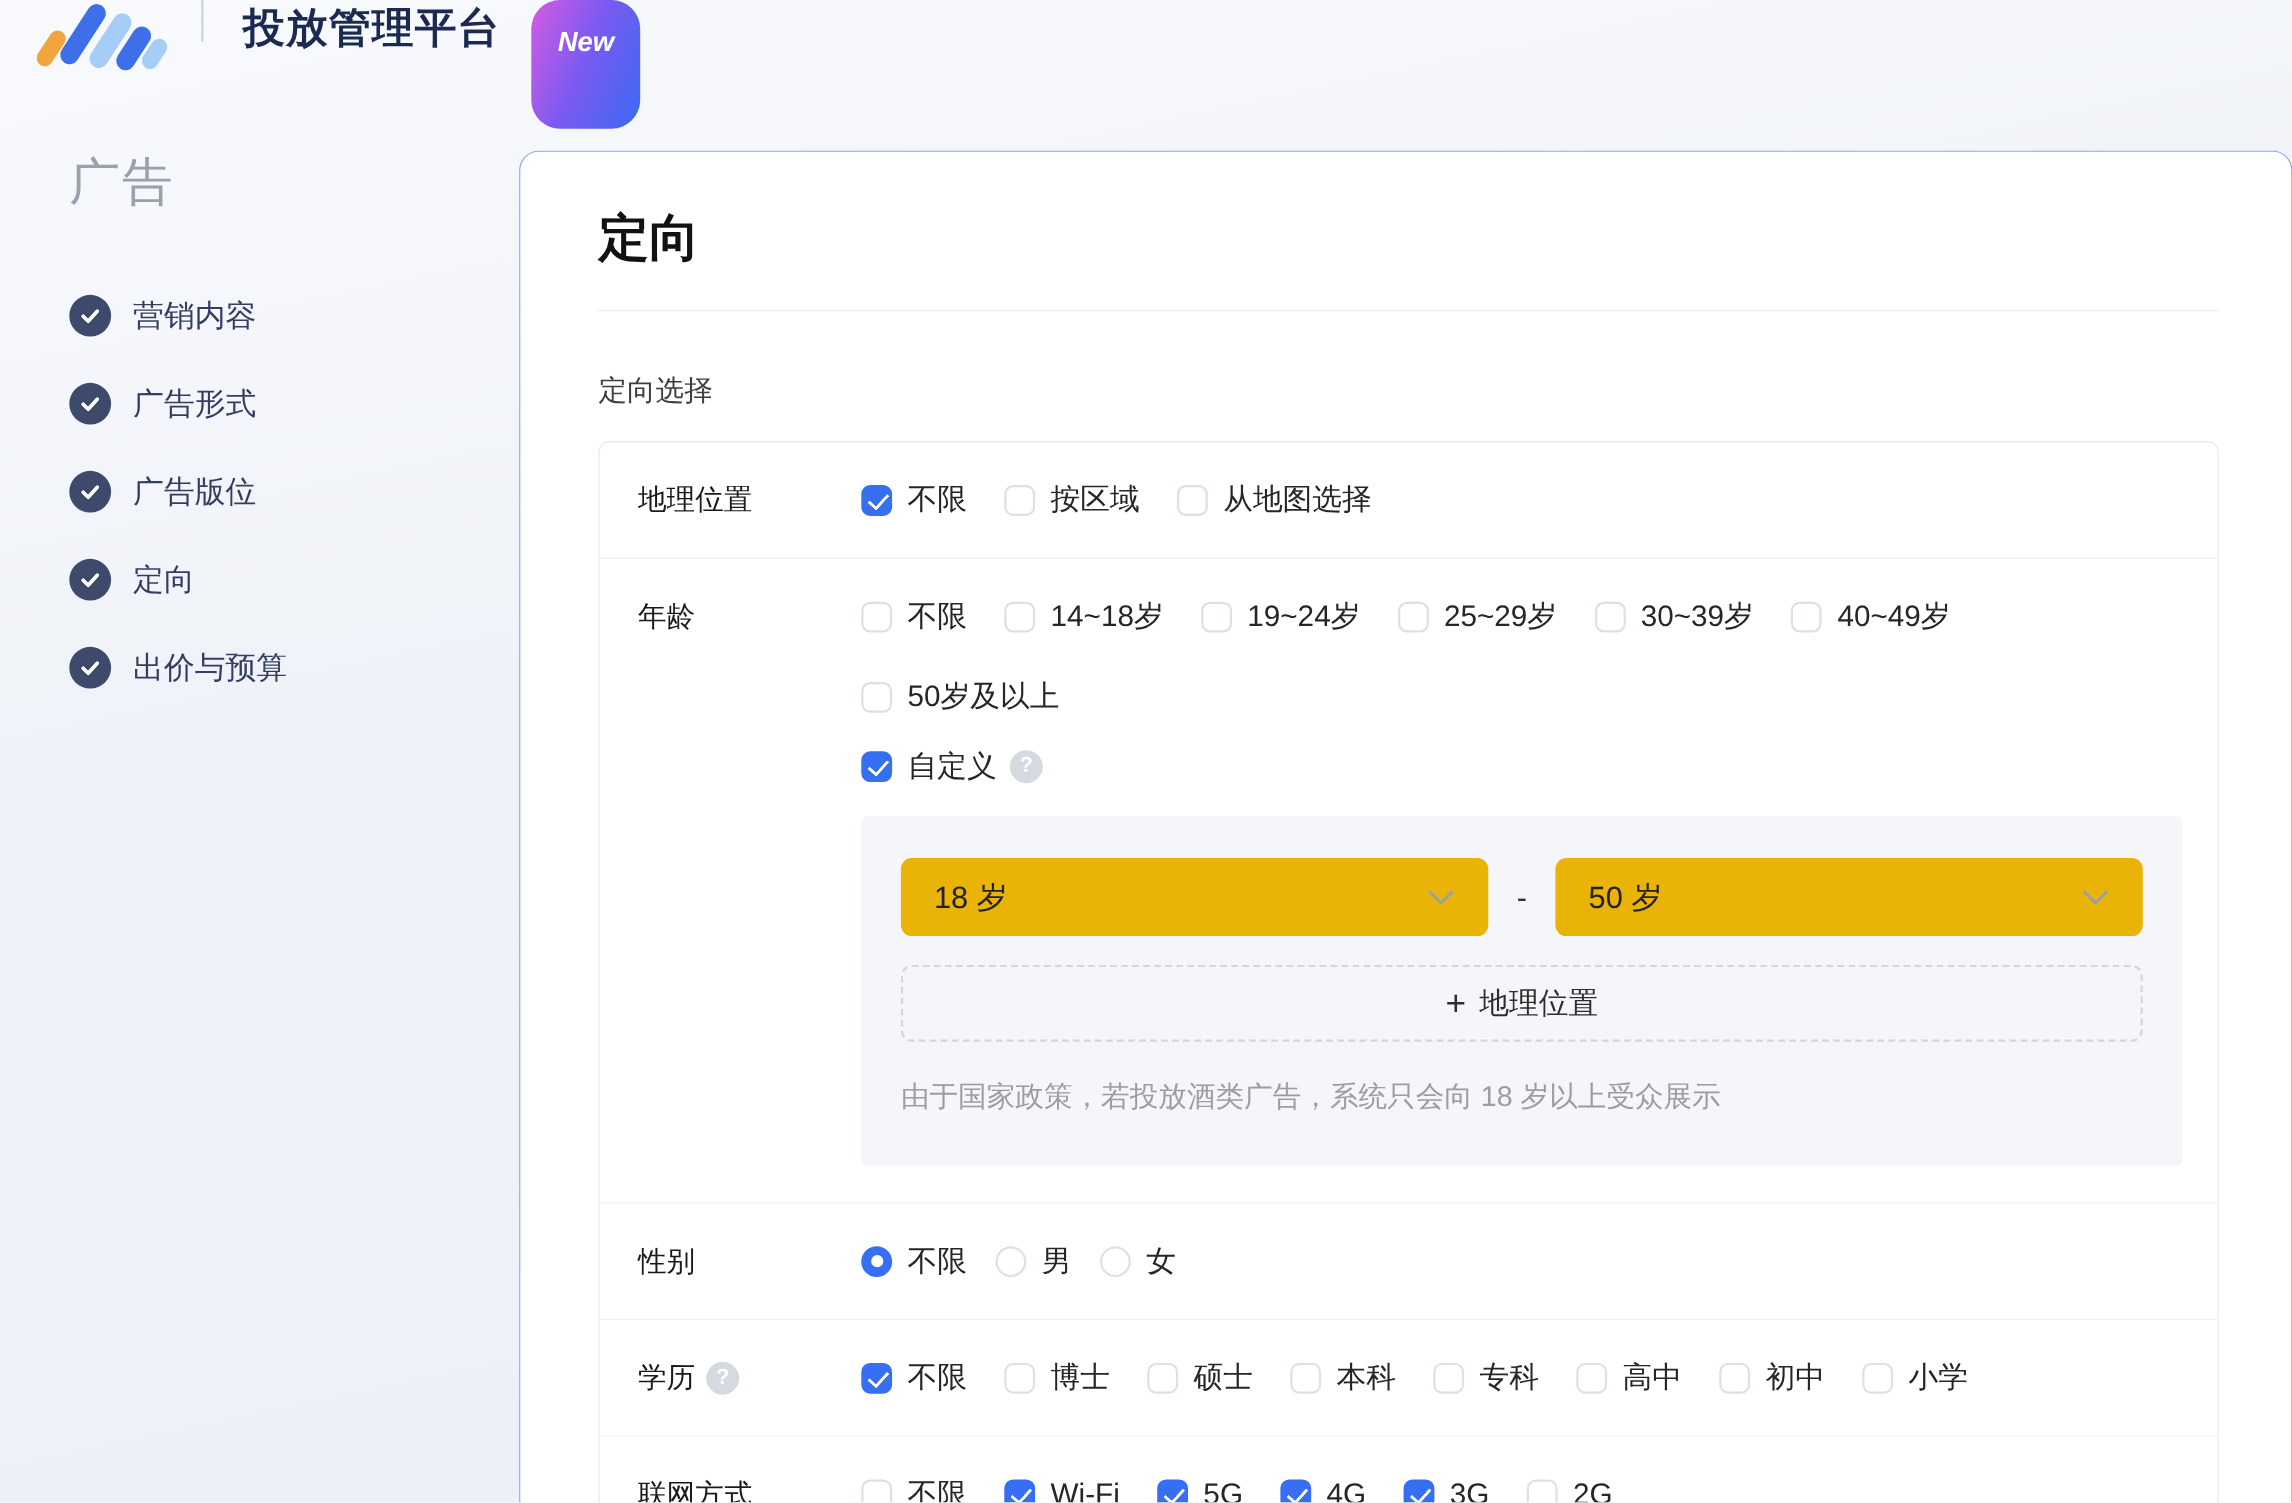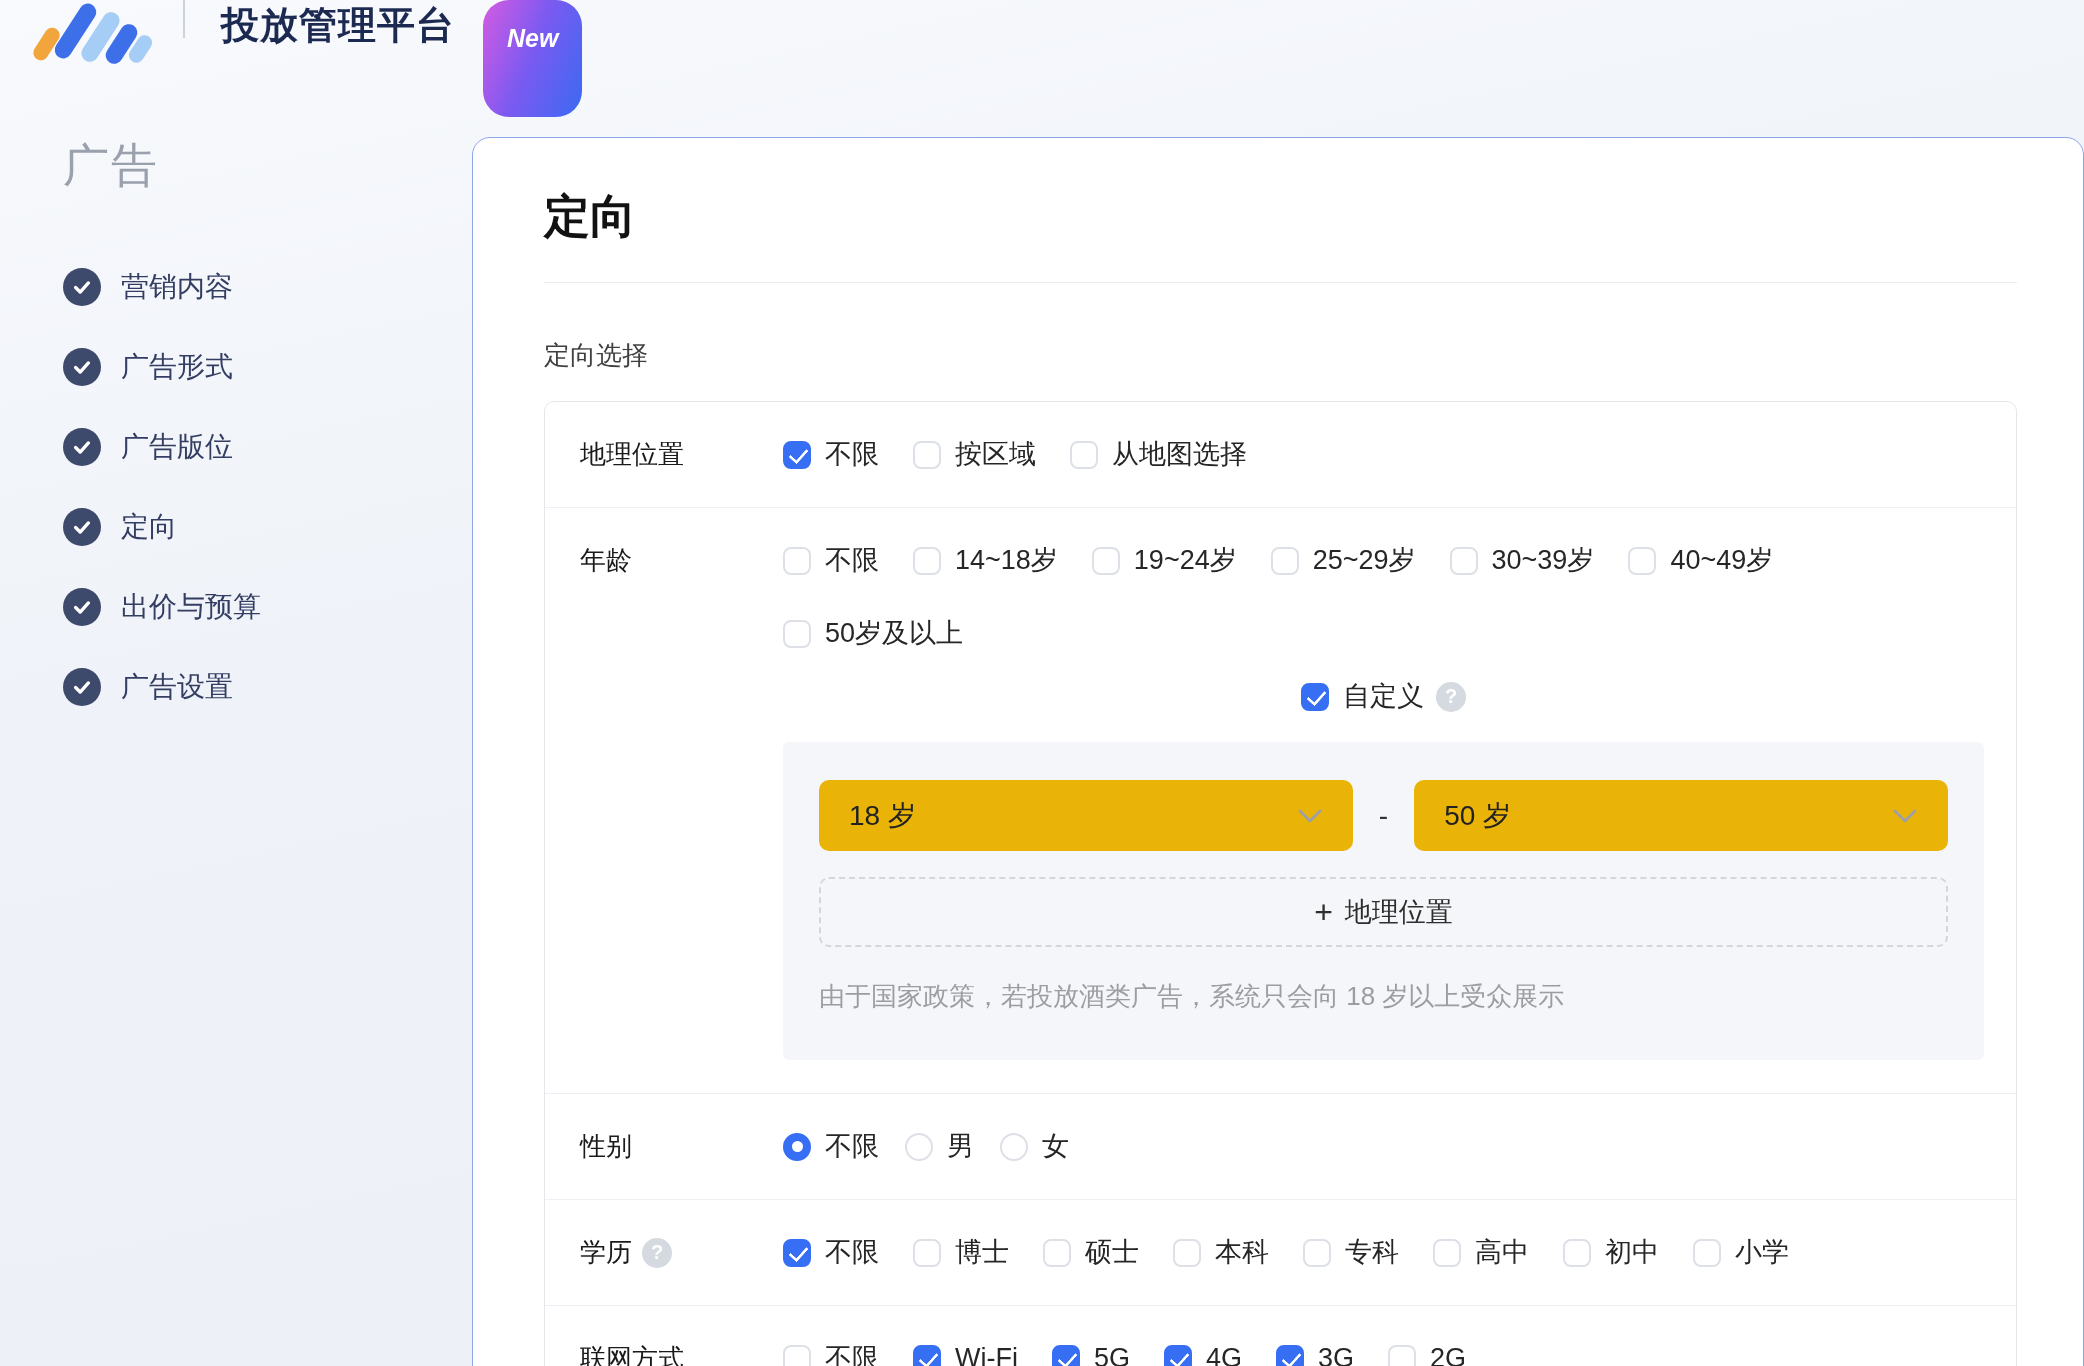--- a/index.html
+++ b/index.html
@@ -71,21 +71,21 @@
   .radio.on { background:#366ef4; border-color:#366ef4; }
   .radio.on::after { content:''; position:absolute; inset:0; margin:auto; width:11px; height:11px;
     border-radius:50%; background:#fff; }
   .help { width:30px; height:30px; border-radius:50%; background:#d5d9e0; color:#fff;
     font-size:20px; font-weight:700; display:inline-flex; align-items:center; justify-content:center;
     flex-shrink:0; cursor:pointer; }
 
   
   .age-content { flex:1; min-width:0; display:flex; flex-direction:column; }
   .age-line1 { display:flex; flex-wrap:wrap; gap:34px; align-items:center; }
-  .age-line2 { margin-top:24px; display:flex; align-items:center; gap:12px;justify-content:center; }
+  .age-line2 { margin-top:24px; display:flex; align-items:center; gap:12px; }
   .age-panel { margin-top:26px; background:#f5f6f9; border-radius:6px; padding:38px 36px 46px; }
   .selects { display:flex; align-items:center; }
   .select {
     flex:1; height:71px; background:#eab308; border-radius:10px;
     display:flex; align-items:center; justify-content:space-between;
     padding:0 30px; font-size:28px; color:#222; cursor:pointer;
   }
   .dash { margin:0 26px; font-size:28px; color:#333; }
   .add-btn {
     margin-top:26px; width:100%; height:70px; background:transparent;
@@ -152,28 +152,20 @@
           </span>
           <span class="side-label">定向</span>
         </div>
         <div class="side-item">
           <span class="side-check">
             <svg width="22" height="22" viewBox="0 0 24 24">
                 <polyline points="5,12.5 10,17.5 19,7.5" fill="none" stroke="#fff" stroke-width="3.6" stroke-linecap="round" stroke-linejoin="round"></polyline>
               </svg>
           </span>
           <span class="side-label">出价与预算</span>
-        </div>
-        <div class="side-item">
-          <span class="side-check">
-            <svg width="22" height="22" viewBox="0 0 24 24">
-                <polyline points="5,12.5 10,17.5 19,7.5" fill="none" stroke="#fff" stroke-width="3.6" stroke-linecap="round" stroke-linejoin="round"></polyline>
-              </svg>
-          </span>
-          <span class="side-label">广告设置</span>
         </div>
       </div>
     </div>
 
     <div class="main">
       <div class="card">
         <div class="title-wrap">
           <div class="card-title">定向</div>
         </div>
         <div class="section-label">定向选择</div>

